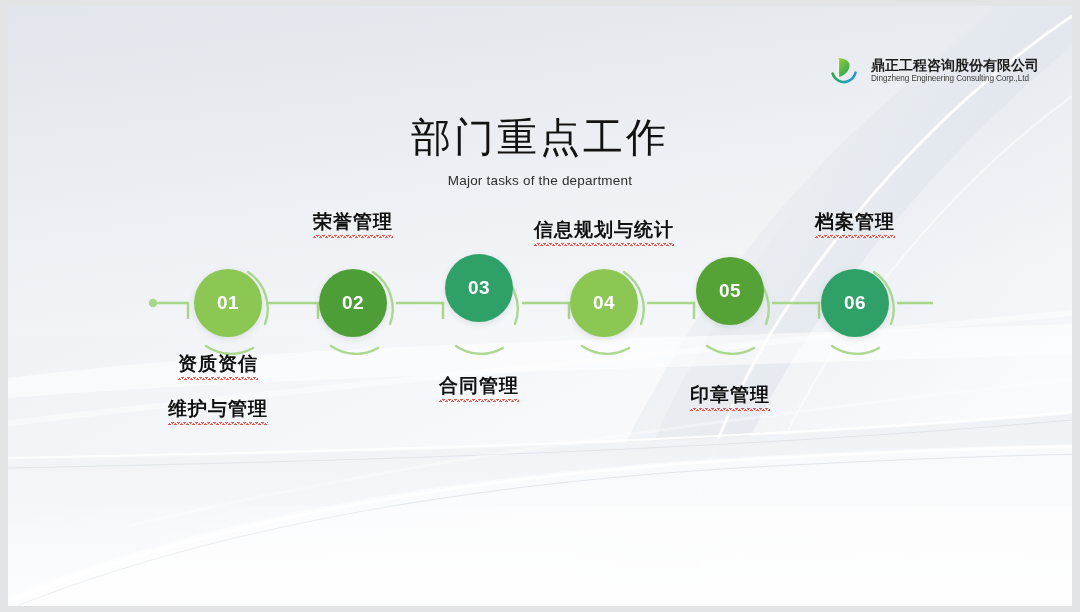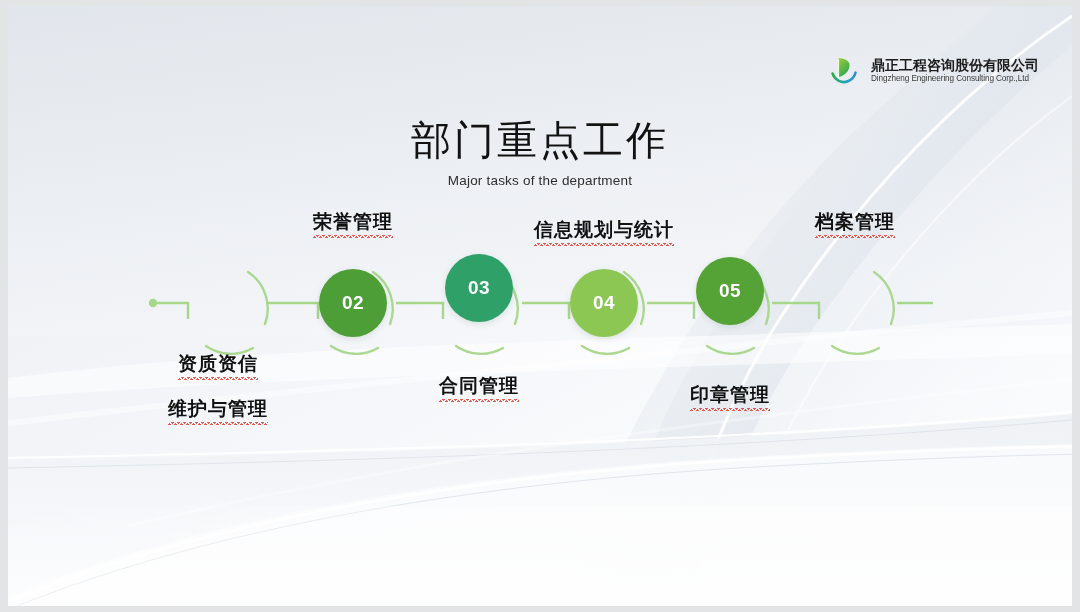--- a/index.html
+++ b/index.html
@@ -35,21 +35,21 @@
     font-size:8.2px;color:#3a3a3a;white-space:nowrap;margin-top:3px;
     letter-spacing:-0.1px;
     font-family:"Liberation Sans","DejaVu Sans",sans-serif;
   }
   
   .title-block{
     position:absolute;left:0;top:112px;width:1064px;text-align:center;
   }
   .title-cn{
     font-size:40px;color:#121212;letter-spacing:3px;
-    font-family:Liberation Serif, serif;
+    font-family:Liberation Mono, monospace;
     font-weight:400;line-height:1.15;
   }
   .title-en{
     margin-top:9px;font-size:13.5px;color:#2e2e2e;letter-spacing:.2px;
     font-family:"Liberation Sans","DejaVu Sans",sans-serif;
   }
   
   .timeline{position:absolute;left:0;top:0;width:1064px;height:600px;}
   .node{
     position:absolute;width:68px;height:68px;border-radius:50%;
@@ -190,31 +190,37 @@
           <path d="M495,342 A44,44 0 0 1 448,340"></path>
         <path d="M616,266 A44,44 0 0 1 633,318"></path>
           <path d="M621,342 A44,44 0 0 1 574,340"></path>
         <path d="M741,266 A44,44 0 0 1 758,318"></path>
           <path d="M746,342 A44,44 0 0 1 699,340"></path>
         <path d="M866,266 A44,44 0 0 1 883,318"></path>
           <path d="M871,342 A44,44 0 0 1 824,340"></path>
       </g>
     </svg>
 
+    <div class="node" style="left:186px;top:263px;background:#8cc653;">
+      <span>01</span>
+    </div>
     <div class="node" style="left:311px;top:263px;background:#4d9e37;">
       <span>02</span>
     </div>
     <div class="node" style="left:437px;top:248px;background:#2fa168;">
       <span>03</span>
     </div>
     <div class="node" style="left:562px;top:263px;background:#8cc653;">
       <span>04</span>
     </div>
     <div class="node" style="left:688px;top:251px;background:#55a336;">
       <span>05</span>
+    </div>
+    <div class="node" style="left:813px;top:263px;background:#2fa168;">
+      <span>06</span>
     </div>
 
     <div class="lbl" style="left:60px;top:345px;width:300px;">
       <span class="ln" style="width: 80px; margin-left: auto; margin-right: auto;">资质资信</span>
       <span class="ln" style="width: 100px; margin-left: auto; margin-right: auto;">维护与管理</span>
     </div>
 
     <div class="lbl" style="left:321px;top:367px;width:300px;">
       <span class="ln" style="width: 80px; margin-left: auto; margin-right: auto;">合同管理</span>
     </div>

